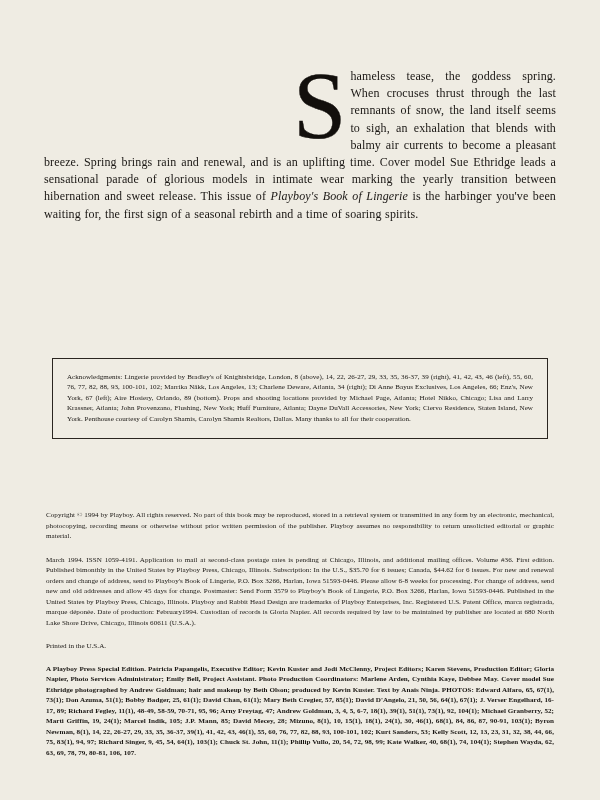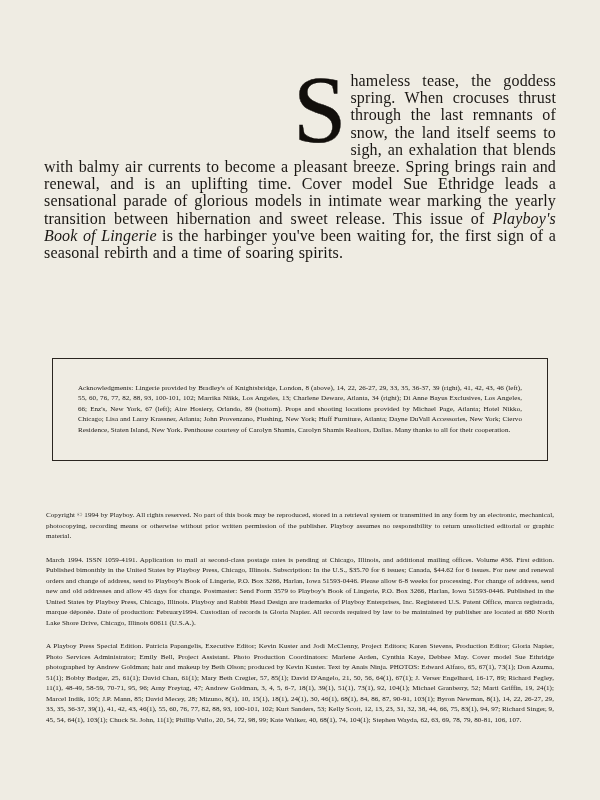--- a/index.html
+++ b/index.html
@@ -42,21 +42,21 @@
     margin-right: 4px;
     font-family: "Liberation Serif", "DejaVu Serif", serif;
     font-size: 96px;
     line-height: 0.74;
     font-weight: 400;
     color: #120f0c;
     -webkit-text-stroke: 0.4px #120f0c;
   }
 
   .lede {
-    font-size: 16px;
+    font-size: 12px;
     line-height: 17.2px;
     text-align: justify;
     text-justify: inter-word;
     letter-spacing: 0.01em;
     word-spacing: 0.04em;
     hyphens: manual;
   }
   .lede i { font-style: italic; }
 
   
@@ -67,40 +67,40 @@
     width: 496px;
     border: 1.2px solid #2a2520;
     padding: 10px 11px 11px 11px;
     box-sizing: border-box;
   }
   .ack-text {
     font-size: 7.05px;
     line-height: 10.4px;
     text-align: justify;
     letter-spacing: 0.005em;
-    margin: 14px;
+    margin: 3px;
   }
 
   
   .colophon {
     position: absolute;
     left: 46px;
     top: 510px;
     width: 508px;
   }
 
   .colophon p {
     margin: 0 0 13px 0;
     font-size: 7.1px;
     line-height: 10.5px;
     text-align: justify;
     letter-spacing: 0.004em;
   }
   .colophon p.tight { margin-bottom: 12px; }
-  .colophon p:last-child { margin-bottom: 0; }
+  .colophon p:last-child { margin-bottom: 0; font-weight: bold; }
 
   .credits {
     text-align: justify;
   }
 </style>
 </head>
 <body>
 
 <div class="page">
 
@@ -113,17 +113,18 @@
 
   <div class="ack-box">
     <p class="ack-text">Acknowledgments: Lingerie provided by Bradley's of Knightsbridge, London, 8 (above), 14, 22, 26-27, 29, 33, 35, 36-37, 39 (right), 41, 42, 43, 46 (left), 55, 60, 76, 77, 82, 88, 93, 100-101, 102; Marrika Näkk, Los Angeles, 13; Charlene Deware, Atlanta, 34 (right); Di Anne Bayus Exclusives, Los Angeles, 66; Enz's, New York, 67 (left); Aire Hosiery, Orlando, 89 (bottom). Props and shooting locations provided by Michael Page, Atlanta; Hotel Nikko, Chicago; Lisa and Larry Krassner, Atlanta; John Provenzano, Flushing, New York; Huff Furniture, Atlanta; Dayne DuVall Accessories, New York; Ciervo Residence, Staten Island, New York. Penthouse courtesy of Carolyn Shamis, Carolyn Shamis Realtors, Dallas. Many thanks to all for their cooperation.</p>
   </div>
 
   <div class="colophon">
     <p>Copyright © 1994 by Playboy. All rights reserved. No part of this book may be reproduced, stored in a retrieval system or transmitted in any form by an electronic, mechanical, photocopying, recording means or otherwise without prior written permission of the publisher. Playboy assumes no responsibility to return unsolicited editorial or graphic material.</p>
 
     <p>March 1994. ISSN 1059-4191. Application to mail at second-class postage rates is pending at Chicago, Illinois, and additional mailing offices. Volume #36. First edition. Published bimonthly in the United States by Playboy Press, Chicago, Illinois. Subscription: In the U.S., $35.70 for 6 issues; Canada, $44.62 for 6 issues. For new and renewal orders and change of address, send to Playboy's Book of Lingerie, P.O. Box 3266, Harlan, Iowa 51593-0446. Please allow 6-8 weeks for processing. For change of address, send new and old addresses and allow 45 days for change. Postmaster: Send Form 3579 to Playboy's Book of Lingerie, P.O. Box 3266, Harlan, Iowa 51593-0446. Published in the United States by Playboy Press, Chicago, Illinois. Playboy and Rabbit Head Design are trademarks of Playboy Enterprises, Inc. Registered U.S. Patent Office, marca registrada, marque déponée. Date of production: February1994. Custodian of records is Gloria Napier. All records required by law to be maintained by publisher are located at 680 North Lake Shore Drive, Chicago, Illinois 60611 (U.S.A.).</p>
 
+    <p class="tight">Printed in the U.S.A.</p>
 
     <p class="credits">A Playboy Press Special Edition. Patricia Papangelis, Executive Editor; Kevin Kuster and Jodi McClenny, Project Editors; Karen Stevens, Production Editor; Gloria Napier, Photo Services Administrator; Emily Bell, Project Assistant. Photo Production Coordinators: Marlene Arden, Cynthia Kaye, Debbee May. Cover model Sue Ethridge photographed by Andrew Goldman; hair and makeup by Beth Olson; produced by Kevin Kuster. Text by Anais Ninja. PHOTOS: Edward Alfaro, 65, 67(1), 73(1); Don Azuma, 51(1); Bobby Badger, 25, 61(1); David Chan, 61(1); Mary Beth Cregier, 57, 85(1); David D'Angelo, 21, 50, 56, 64(1), 67(1); J. Verser Engelhard, 16-17, 89; Richard Fegley, 11(1), 48-49, 58-59, 70-71, 95, 96; Arny Freytag, 47; Andrew Goldman, 3, 4, 5, 6-7, 18(1), 39(1), 51(1), 73(1), 92, 104(1); Michael Granberry, 52; Marti Griffin, 19, 24(1); Marcel Indik, 105; J.P. Mann, 85; David Mecey, 28; Mizuno, 8(1), 10, 15(1), 18(1), 24(1), 30, 46(1), 68(1), 84, 86, 87, 90-91, 103(1); Byron Newman, 8(1), 14, 22, 26-27, 29, 33, 35, 36-37, 39(1), 41, 42, 43, 46(1), 55, 60, 76, 77, 82, 88, 93, 100-101, 102; Kurt Sanders, 53; Kelly Scott, 12, 13, 23, 31, 32, 38, 44, 66, 75, 83(1), 94, 97; Richard Singer, 9, 45, 54, 64(1), 103(1); Chuck St. John, 11(1); Phillip Vullo, 20, 54, 72, 98, 99; Kate Walker, 40, 68(1), 74, 104(1); Stephen Wayda, 62, 63, 69, 78, 79, 80-81, 106, 107.</p>
   </div>
 
 </div>
 
 </body></html>

